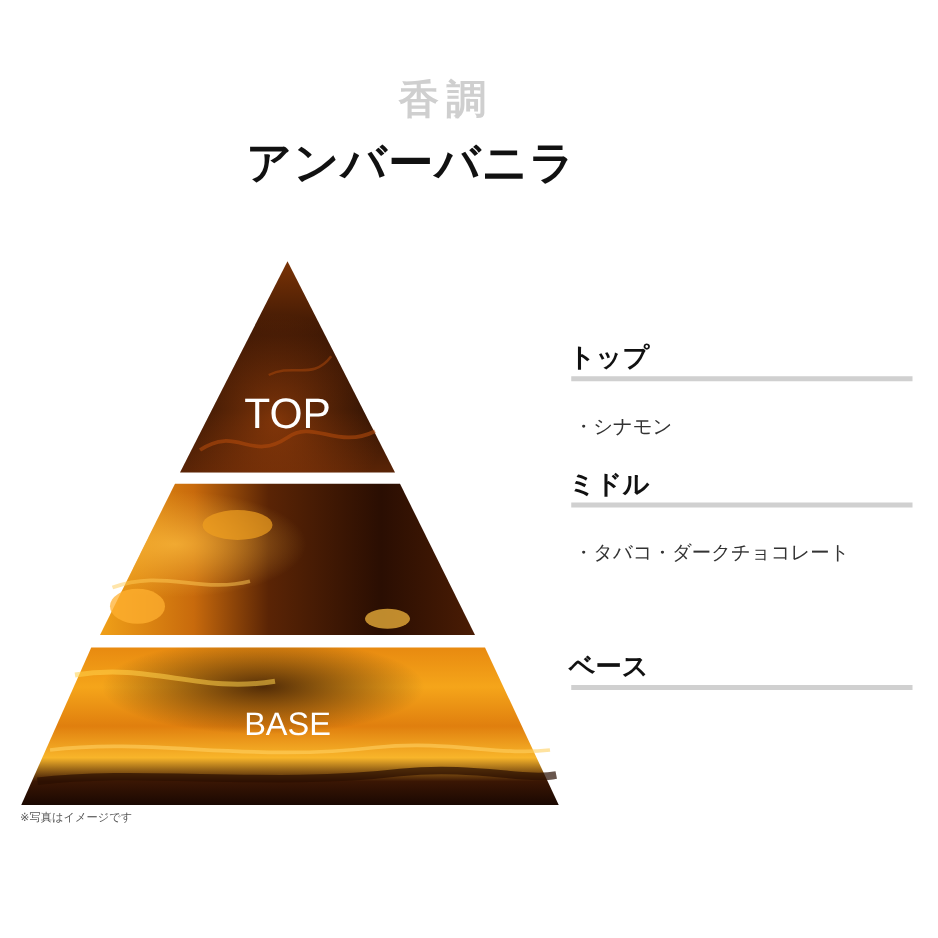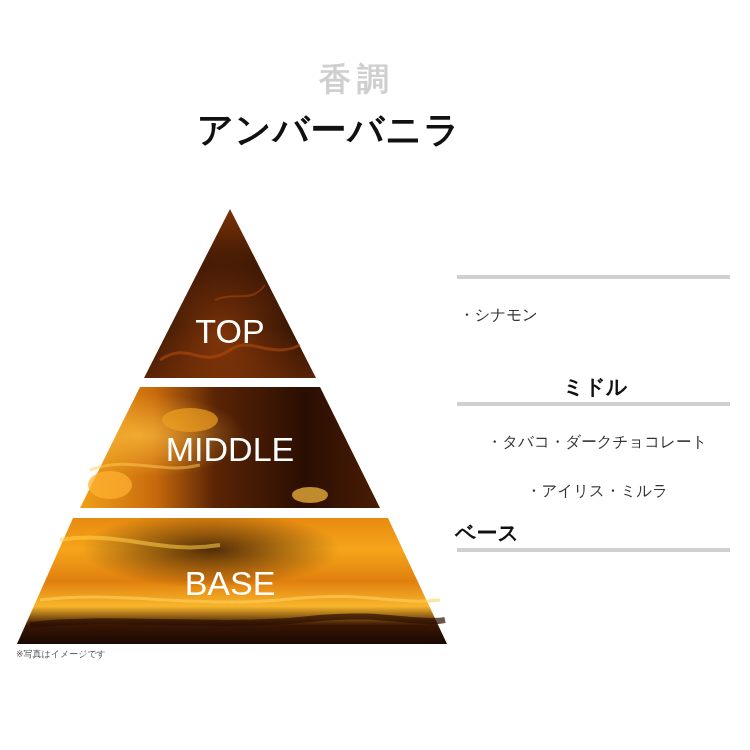--- a/index.html
+++ b/index.html
@@ -100,39 +100,38 @@
     <g>
       <polygon points="73,518 388,518 447,644 17,644" fill="url(#gBase)"></polygon>
       <polygon points="73,518 388,518 447,644 17,644" fill="url(#gBaseDark)"></polygon>
       <path d="M40,600 C120,590 200,610 300,598 C360,592 400,605 440,600" stroke="#ffd060" stroke-width="3" fill="none" opacity="0.6"></path>
       <path d="M30,625 C110,615 220,630 320,618 C380,612 420,625 445,620" stroke="#2a0e02" stroke-width="6" fill="none" opacity="0.7"></path>
       <path d="M60,540 C120,530 160,555 220,545" stroke="#ffd24a" stroke-width="4" fill="none" opacity="0.55"></path>
     </g>
   </svg>
 
   <div class="tier-label" style="left:180px; top:312px; width:100px; font-size:34px;">TOP</div>
-  <div class="tier-label" style="left:150px; top:430px; width:160px; font-size:34px;">MIDDLE</div>
-  <div class="tier-label" style="left:170px; top:564px; width:120px; font-size:34px;">BASE</div>
+  <div class="tier-label" style="left:170px; top:564px; width:120px; font-size:26px;">BASE</div>
 
   <div class="caption">※写真はイメージです</div>
 </div>
 
 <div class="note-group" style="top:273px;">
+  <div class="note-heading">トップ</div>
   <div class="note-rule"></div>
   <ul class="note-list">
     <li class="note-item">・シナモン</li>
   </ul>
 </div>
 
-<div class="note-group" style="top:374px;text-align:center;">
+<div class="note-group" style="top:374px;">
   <div class="note-heading">ミドル</div>
   <div class="note-rule"></div>
   <ul class="note-list">
     <li class="note-item">・タバコ・ダークチョコレート</li>
-    <li class="note-item">・アイリス・ミルラ</li>
   </ul>
 </div>
 
 <div class="note-group" style="top:520px;">
   <div class="note-heading">ベース</div>
   <div class="note-rule"></div>
   <ul class="note-list">
   </ul>
 </div>
 

